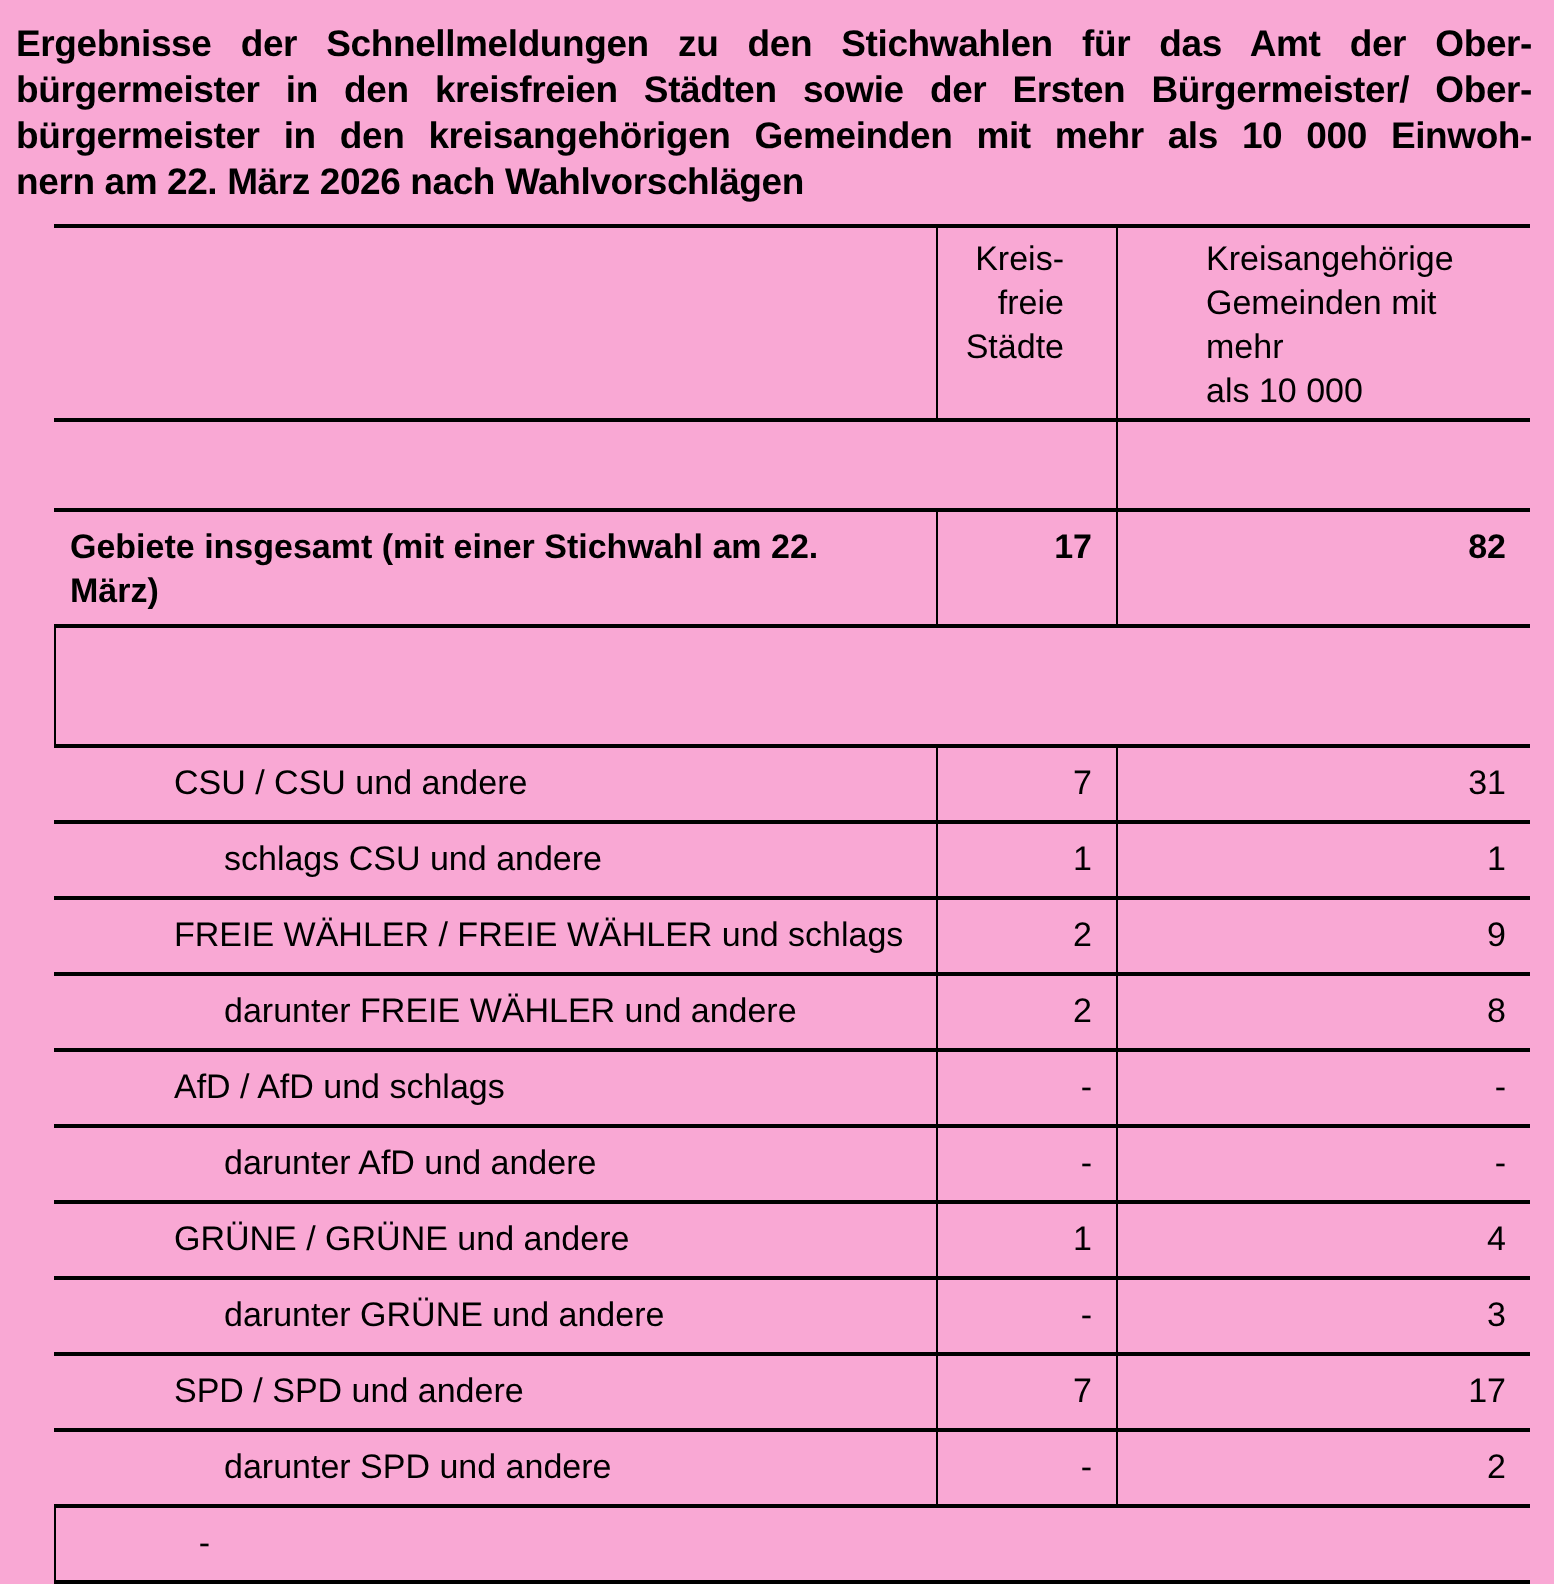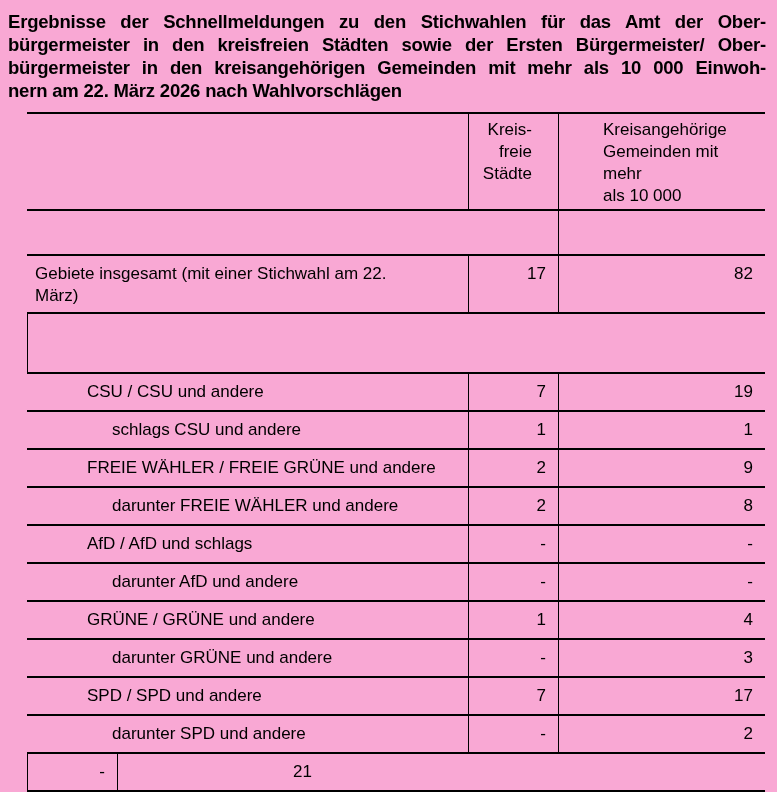--- a/index.html
+++ b/index.html
@@ -51,21 +51,21 @@
   .stub{width:441px;}
   .n1{width:90px;justify-content:flex-end;padding-right:12px;text-align:right;}
   .n2{width:207px;justify-content:flex-end;padding-right:12px;text-align:left;padding-left:44px;}
   .bl{border-left:1.7px solid #000;}
   
   .r-header{height:97px;}
   .r-header .c{align-items:flex-start;padding-top:5px;}
   .r-header .n1,.r-header .n2{padding-right:26px;}
   .r-spacer{height:45px;}
   .r-spacer .merge{width:531px;}
-  .r-total{height:58px;font-weight:normal;}
+  .r-total{height:58px;font-weight:bold;}
   .r-total .c{align-items:flex-start;padding-top:7px;}
   .r-davon{height:60px;}
   .r-davon .merge{width:297px;}
   .r-data{height:38px;}
   
   .ind0{padding-left:8px;}
   .ind1{padding-left:60px;}
   .ind2{padding-left:85px;}
 </style>
 </head>
@@ -120,39 +120,39 @@
     </div>
 
     <div class="row r-data">
       <div class="c stub ind1">
           <span>CSU / CSU und andere</span>
         </div>
       <div class="c n1 bl">
           <span>7</span>
         </div>
       <div class="c n2 bl">
-          <span>19</span>
+          <span>31</span>
         </div>
     </div>
 
     <div class="row r-data">
       <div class="c stub ind2">
           <span>schlags CSU und andere</span>
         </div>
       <div class="c n1 bl">
           <span>1</span>
         </div>
       <div class="c n2 bl">
           <span>1</span>
         </div>
     </div>
 
     <div class="row r-data">
       <div class="c stub ind1">
-          <span>FREIE WÄHLER / FREIE GRÜNE und andere</span>
+          <span>FREIE WÄHLER / FREIE WÄHLER und schlags</span>
         </div>
       <div class="c n1 bl">
           <span>2</span>
         </div>
       <div class="c n2 bl">
           <span>9</span>
         </div>
     </div>
 
     <div class="row r-data">
@@ -235,20 +235,17 @@
           <span>-</span>
         </div>
       <div class="c n2 bl">
           <span>2</span>
         </div>
     </div>
 
     <div class="row r-data">
       <div class="c n1 bl">
           <span>-</span>
-        </div>
-      <div class="c n2 bl">
-          <span>21</span>
         </div>
     </div>
 
   </div>
 </div>
 
 </body></html>

